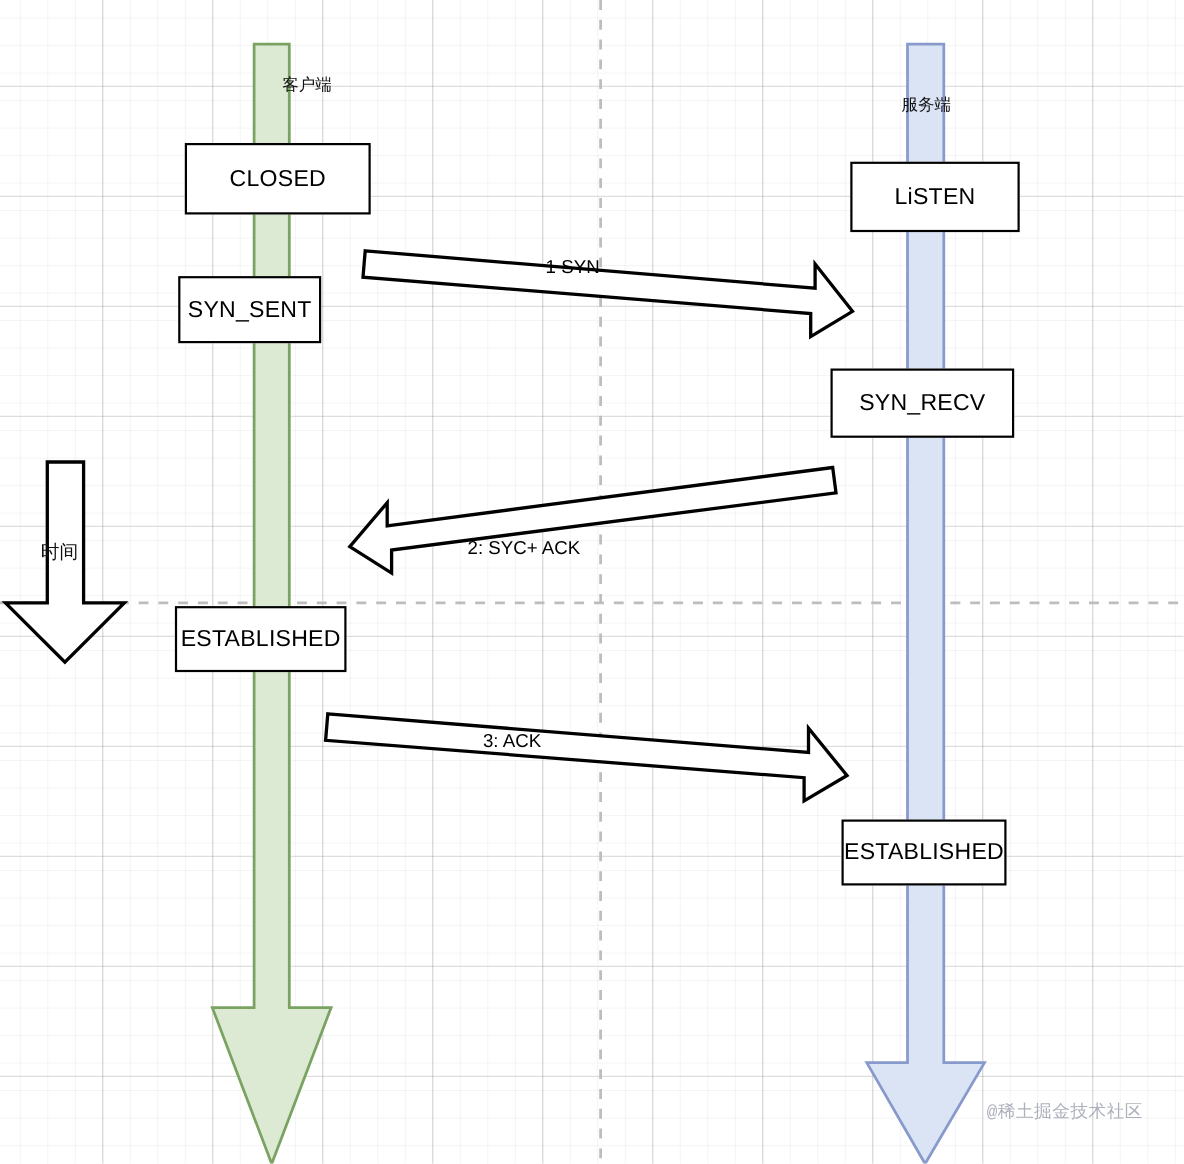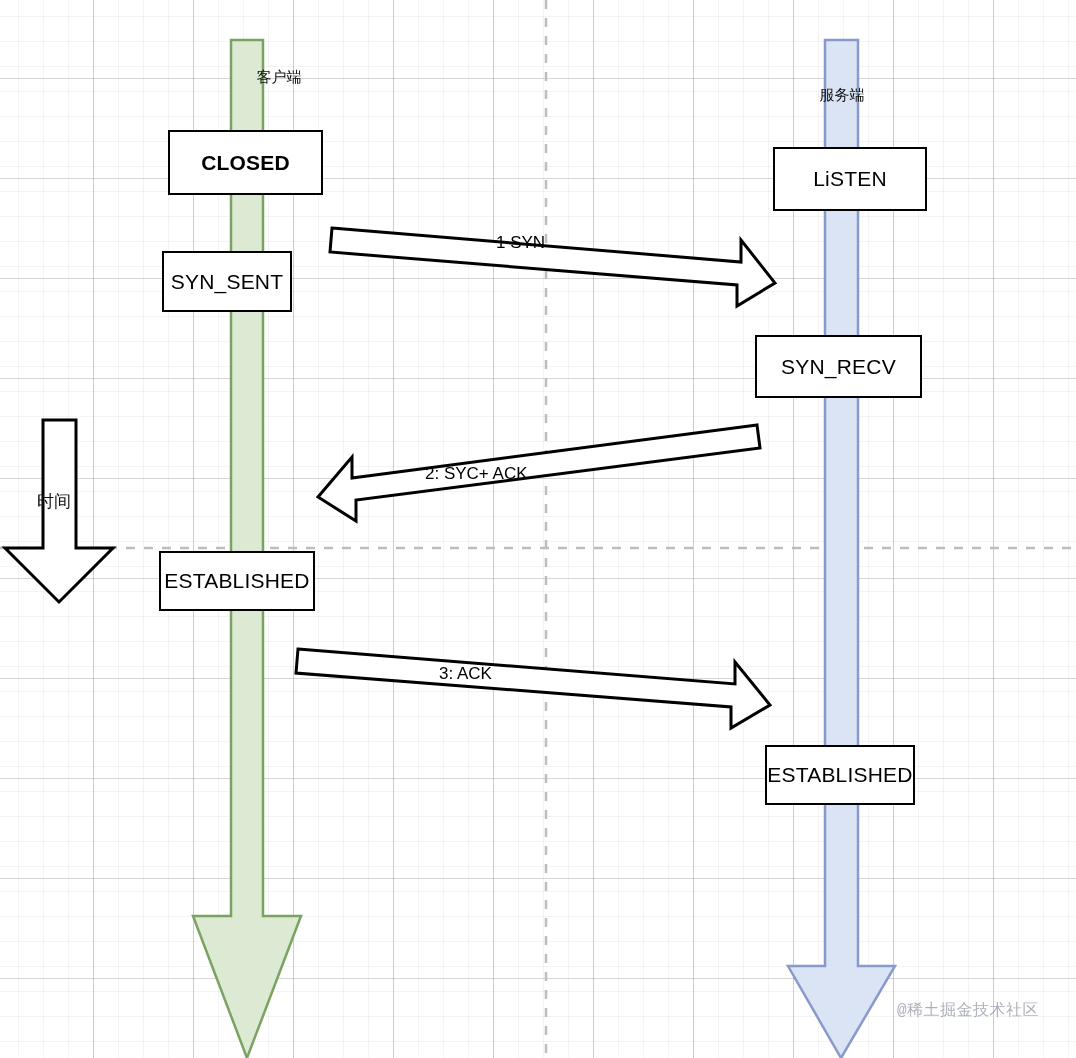--- a/index.html
+++ b/index.html
@@ -115,29 +115,29 @@
 
     <g>
       <path d="M298,649 L735,684 L735,662 L770,705 L731,728 L731,707 L296,673 Z" fill="#ffffff" stroke="#000000" stroke-width="3" stroke-linejoin="miter"></path>
     </g>
 
   </svg>
 
   <div class="actor-label" style="left:195px; top:68px; width:100px;padding-left:34px;">客户端</div>
   <div class="actor-label" style="left:792px; top:86px; width:100px;">服务端</div>
 
-  <div class="state-box" style="left:168px; top:130px; width:155px; height:65px;font-weight:bold;">CLOSED</div>
+  <div class="state-box" style="left:168px; top:130px; width:169px; height:65px;">CLOSED</div>
   <div class="state-box" style="left:162px; top:251px; width:130px; height:61px;">SYN_SENT</div>
   <div class="state-box" style="left:159px; top:551px; width:156px; height:60px;">ESTABLISHED</div>
 
   <div class="state-box" style="left:773px; top:147px; width:154px; height:64px;">LiSTEN</div>
   <div class="state-box" style="left:755px; top:335px; width:167px; height:63px;">SYN_RECV</div>
   <div class="state-box" style="left:765px; top:745px; width:150px; height:60px;">ESTABLISHED</div>
 
   <div class="msg-label" style="left:452px; top:233px;margin-left:44px;">1 SYN</div>
-  <div class="msg-label" style="left:425px; top:464px;">2: SYC+ ACK</div>
+  <div class="msg-label" style="left:425px; top:489px;">2: SYC+ ACK</div>
   <div class="msg-label" style="left:439px; top:664px;">3: ACK</div>
 
   <div class="time-label" style="left:37px; top:490px;">时间</div>
 
   <div class="watermark" style="left:897px; top:1000px;font-family:Liberation Mono, monospace;">@稀土掘金技术社区</div>
 
 </div>
 
 </body></html>

